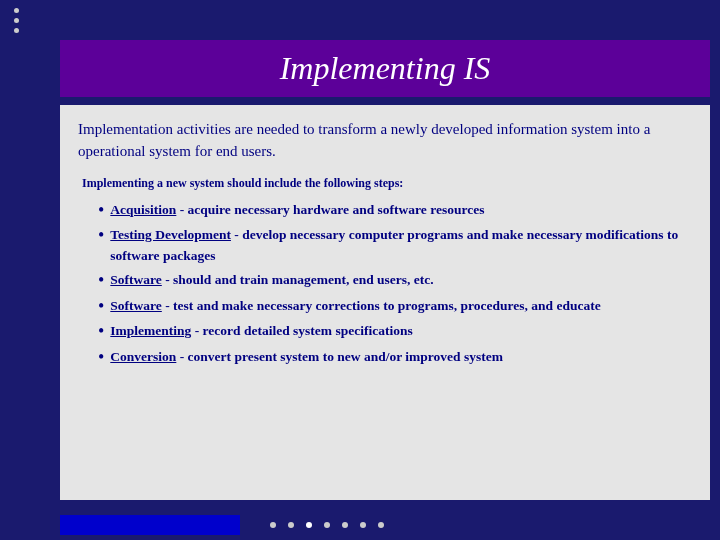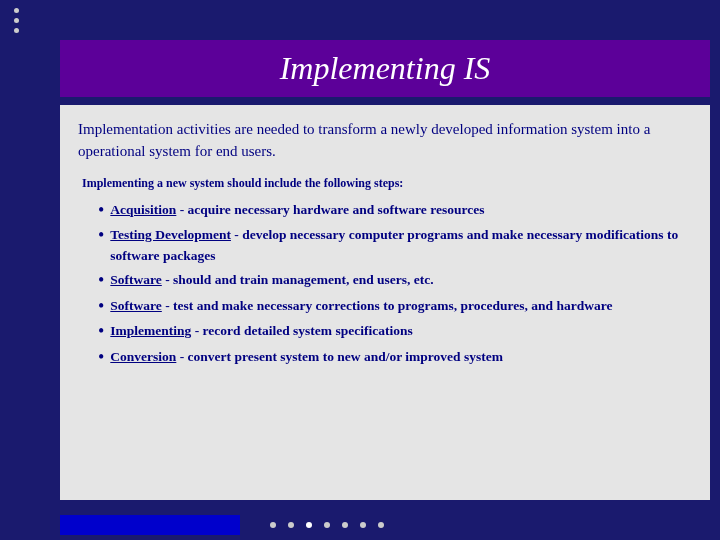--- a/index.html
+++ b/index.html
@@ -185,21 +185,21 @@
       </li>
       <li>
         <span class="bullet-dot">•</span>
         <span class="bullet-content">
           <span class="underline">Software</span><span> - should and train management, end users, etc.</span>
         </span>
       </li>
       <li>
         <span class="bullet-dot">•</span>
         <span class="bullet-content">
-          <span class="underline">Software</span><span> - test and make necessary corrections to programs, procedures, and hardware</span>
+          <span class="underline">Software</span><span> - test and make necessary corrections to programs, procedures, and educate</span>
         </span>
       </li>
       <li>
         <span class="bullet-dot">•</span>
         <span class="bullet-content">
           <span class="underline">Implementing</span><span> - record detailed system specifications</span>
         </span>
       </li>
       <li>
         <span class="bullet-dot">•</span>

